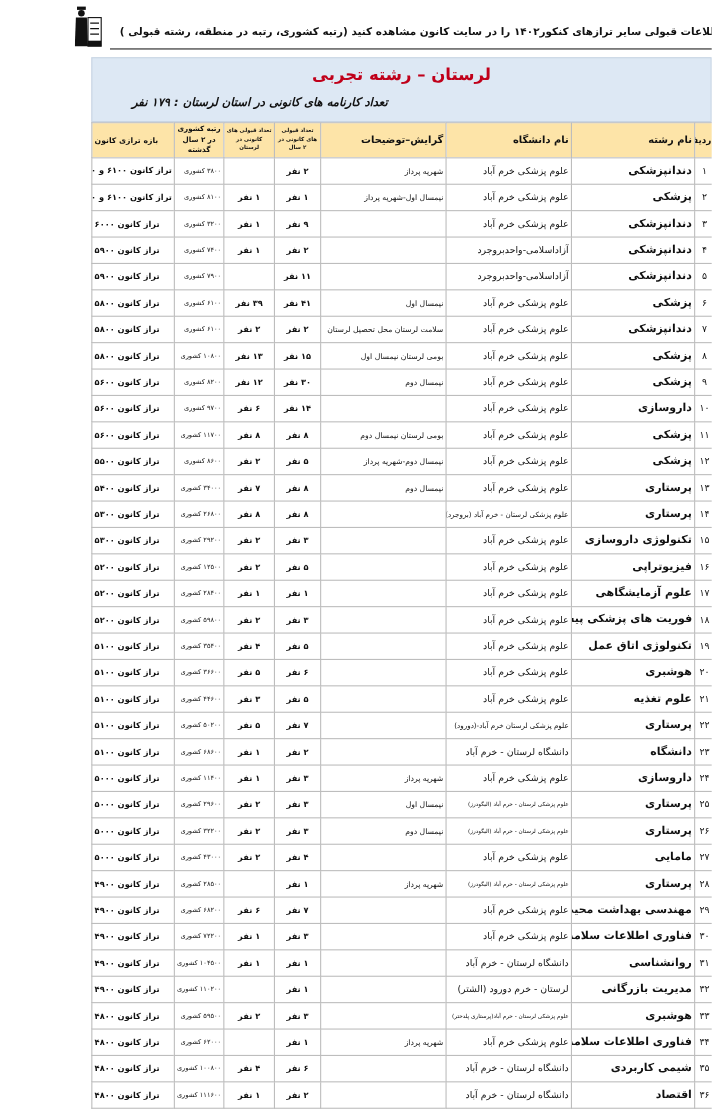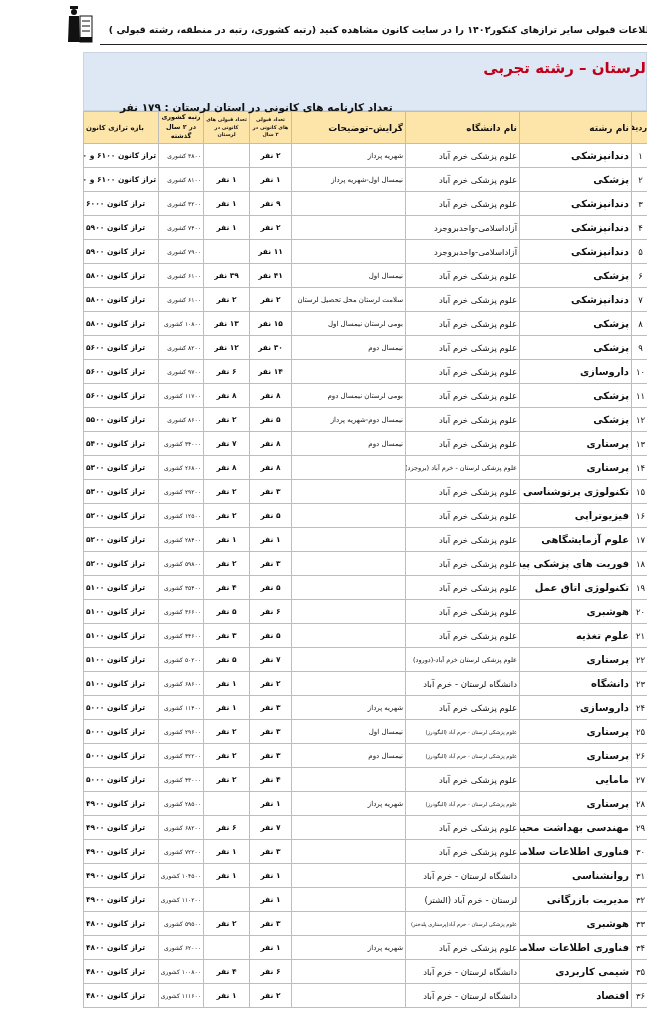--- a/index.html
+++ b/index.html
@@ -3,22 +3,22 @@
 <meta charset="utf-8">
 <style>
   html, body { margin:0; padding:0; background:#ffffff; }
   body { width:647px; height:1010px; position:relative; overflow:hidden; font-family:"DejaVu Sans", sans-serif; }
   .topbar { position:absolute; left:0; top:0; width:647px; height:48px;padding-left:46px; }
   .logo { position:absolute; left:68px; top:2px; width:26px; height:44px; }
   .notice { position:absolute; right:6px; top:24px; font-size:9.5px; font-weight:bold; direction:rtl; white-space:nowrap; color:#111; }
   .rule { position:absolute; left:100px; right:6px; top:44px; height:1px; background:#222; }
   .sheet { position:absolute; left:83px; top:52px; width:564px; }
   .banner { background:#dde8f4; border:1px solid #c9d5e3; height:57px; position:relative; }
-  .banner-title { position:absolute; left:0; right:0; top:6px; color:#c0001a; font-weight:bold; font-size:15px; direction:rtl; }
-  .banner-sub { position:absolute; top:48px; font-size:10.5px; font-weight:bold; direction:rtl; white-space:nowrap; color:#111; }
+  .banner-title { position:absolute; left:0; right:0; top:6px; text-align:center; color:#c0001a; font-weight:bold; font-size:15px; direction:rtl; }
+  .banner-sub { position:absolute; top:34px; font-size:10.5px; font-weight:bold; direction:rtl; white-space:nowrap; color:#111;font-style:italic; }
   .sub-right { right:22px; }
   .sub-left { left:36px; }
   table { border-collapse:collapse; width:564px; direction:rtl; table-layout:fixed; }
   th, td { border:1px solid #bdbdbd; padding:0 2px; overflow:hidden; white-space:nowrap; }
   th { background:#fde4a8; height:31px; font-weight:bold; color:#111; }
   td { height:23px; font-size:8.5px; color:#111; }
   .c-idx { width:13px; text-align:center; font-size:8.5px; }
   .c-major { width:107px; text-align:right; font-size:10px; font-weight:bold; }
   .c-uni { width:109px; text-align:right; font-size:8.5px; }
   .c-note { width:109px; text-align:right; font-size:7px; }
@@ -208,21 +208,21 @@
           <td class="c-major">پرستاری</td>
           <td class="c-uni small-uni">علوم پزشکی لرستان - خرم آباد (بروجرد)</td>
           <td class="c-note"></td>
           <td class="c-n2">۸ نفر</td>
           <td class="c-nl">۸ نفر</td>
           <td class="c-rank">۲۶۸۰۰ کشوری</td>
           <td class="c-taraz">تراز کانون ۵۳۰۰</td>
         </tr>
         <tr>
           <td class="c-idx">۱۵</td>
-          <td class="c-major">تکنولوژی پرتوشناسی</td>
+          <td class="c-major">تکنولوژی داروسازی</td>
           <td class="c-uni">علوم پزشکی خرم آباد</td>
           <td class="c-note"></td>
           <td class="c-n2">۳ نفر</td>
           <td class="c-nl">۲ نفر</td>
           <td class="c-rank">۲۹۲۰۰ کشوری</td>
           <td class="c-taraz">تراز کانون ۵۳۰۰</td>
         </tr>
         <tr>
           <td class="c-idx">۱۶</td>
           <td class="c-major">فیزیوتراپی</td>
@@ -379,21 +379,21 @@
           <td class="c-uni">دانشگاه لرستان - خرم آباد</td>
           <td class="c-note"></td>
           <td class="c-n2">۱ نفر</td>
           <td class="c-nl">۱ نفر</td>
           <td class="c-rank">۱۰۴۵۰۰ کشوری</td>
           <td class="c-taraz">تراز کانون ۴۹۰۰</td>
         </tr>
         <tr>
           <td class="c-idx">۳۲</td>
           <td class="c-major">مدیریت بازرگانی</td>
-          <td class="c-uni">لرستان - خرم آباد (الشتر)</td>
+          <td class="c-uni">لرستان - خرم دورود (الشتر)</td>
           <td class="c-note"></td>
           <td class="c-n2">۱ نفر</td>
           <td class="c-nl"></td>
           <td class="c-rank">۱۱۰۲۰۰ کشوری</td>
           <td class="c-taraz">تراز کانون ۴۹۰۰</td>
         </tr>
         <tr>
           <td class="c-idx">۳۳</td>
           <td class="c-major">هوشبری</td>
           <td class="c-uni tiny-uni">علوم پزشکی لرستان - خرم آباد(پرستاری پلدختر)</td>

